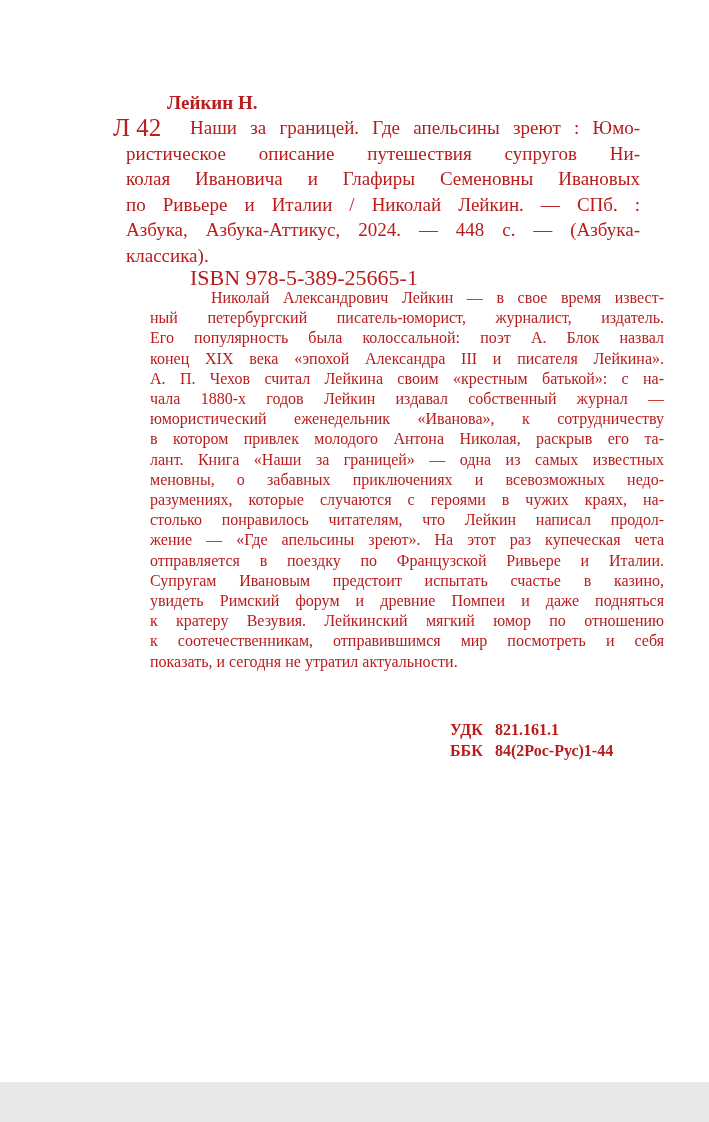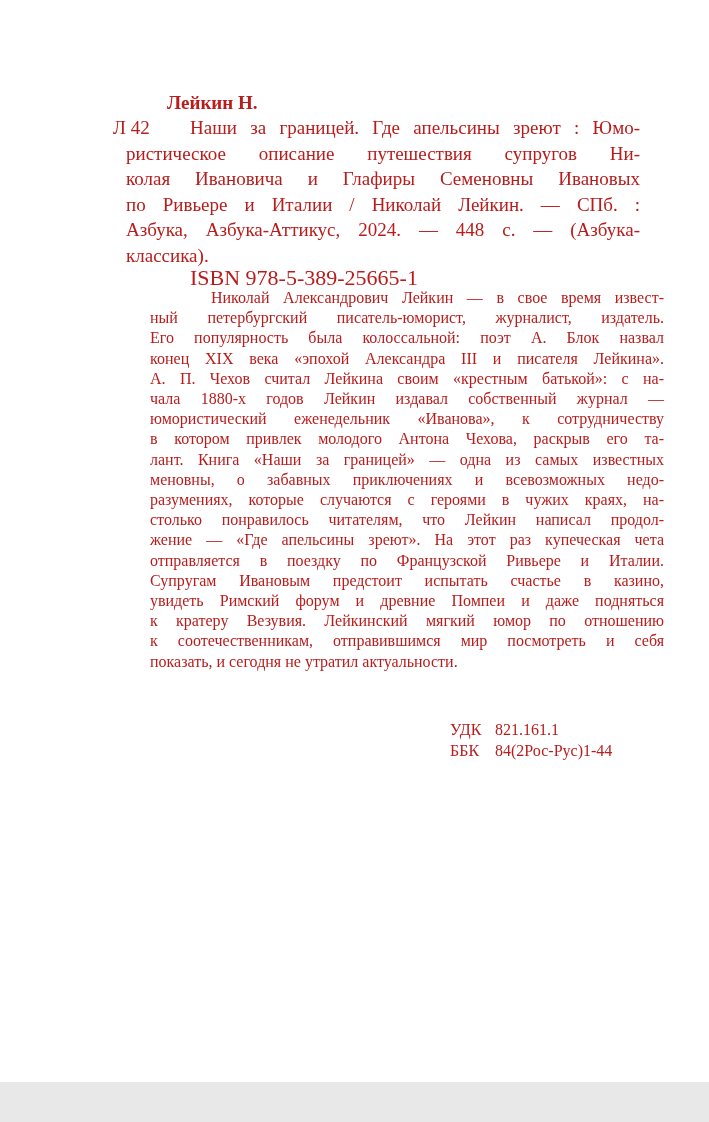--- a/index.html
+++ b/index.html
@@ -29,21 +29,21 @@
     top: 90px;
     font-size: 19px;
     line-height: 26px;
     font-weight: bold;
     padding-left: 41px;
   }
 
   .author-mark {
     left: 113px;
     top: 115px;
-    font-size: 19px;
+    font-size: 25px;
     line-height: 25.5px;
   }
 
   .biblio {
     top: 115px;
     font-size: 19px;
     line-height: 25.5px;
   }
   .biblio .line:first-child { text-indent: 64px; }
 
@@ -68,21 +68,21 @@
   }
   .lines .line:last-child {
     text-align-last: left;
   }
 
   .classification {
     left: 450px;
     top: 719px;
     font-size: 16px;
     line-height: 21px;
-    font-weight: normal;
+    font-weight: bold;
     white-space: nowrap;
   }
   .classification .cls-label {
     display: inline-block;
     min-width: 45px;
   }
 </style>
 </head>
 <body>
 
@@ -104,21 +104,21 @@
   <div class="abs col isbn-line">ISBN 978-5-389-25665-1</div>
 
   <div class="abs col annotation lines">
       <div class="line">Николай Александрович Лейкин — в свое время извест-</div>
       <div class="line">ный петербургский писатель-юморист, журналист, издатель.</div>
       <div class="line">Его популярность была колоссальной: поэт А. Блок назвал</div>
       <div class="line">конец XIX века «эпохой Александра III и писателя Лейкина».</div>
       <div class="line">А. П. Чехов считал Лейкина своим «крестным батькой»: с на-</div>
       <div class="line">чала 1880-х годов Лейкин издавал собственный журнал —</div>
       <div class="line">юмористический еженедельник «Иванова», к сотрудничеству</div>
-      <div class="line">в котором привлек молодого Антона Чехова, раскрыв его та-</div>
+      <div class="line">в котором привлек молодого Антона Николая, раскрыв его та-</div>
       <div class="line">лант. Книга «Наши за границей» — одна из самых известных</div>
       <div class="line">меновны, о забавных приключениях и всевозможных недо-</div>
       <div class="line">разумениях, которые случаются с героями в чужих краях, на-</div>
       <div class="line">столько понравилось читателям, что Лейкин написал продол-</div>
       <div class="line">жение — «Где апельсины зреют». На этот раз купеческая чета</div>
       <div class="line">отправляется в поездку по Французской Ривьере и Италии.</div>
       <div class="line">Супругам Ивановым предстоит испытать счастье в казино,</div>
       <div class="line">увидеть Римский форум и древние Помпеи и даже подняться</div>
       <div class="line">к кратеру Везувия. Лейкинский мягкий юмор по отношению</div>
       <div class="line">к соотечественникам, отправившимся мир посмотреть и себя</div>

